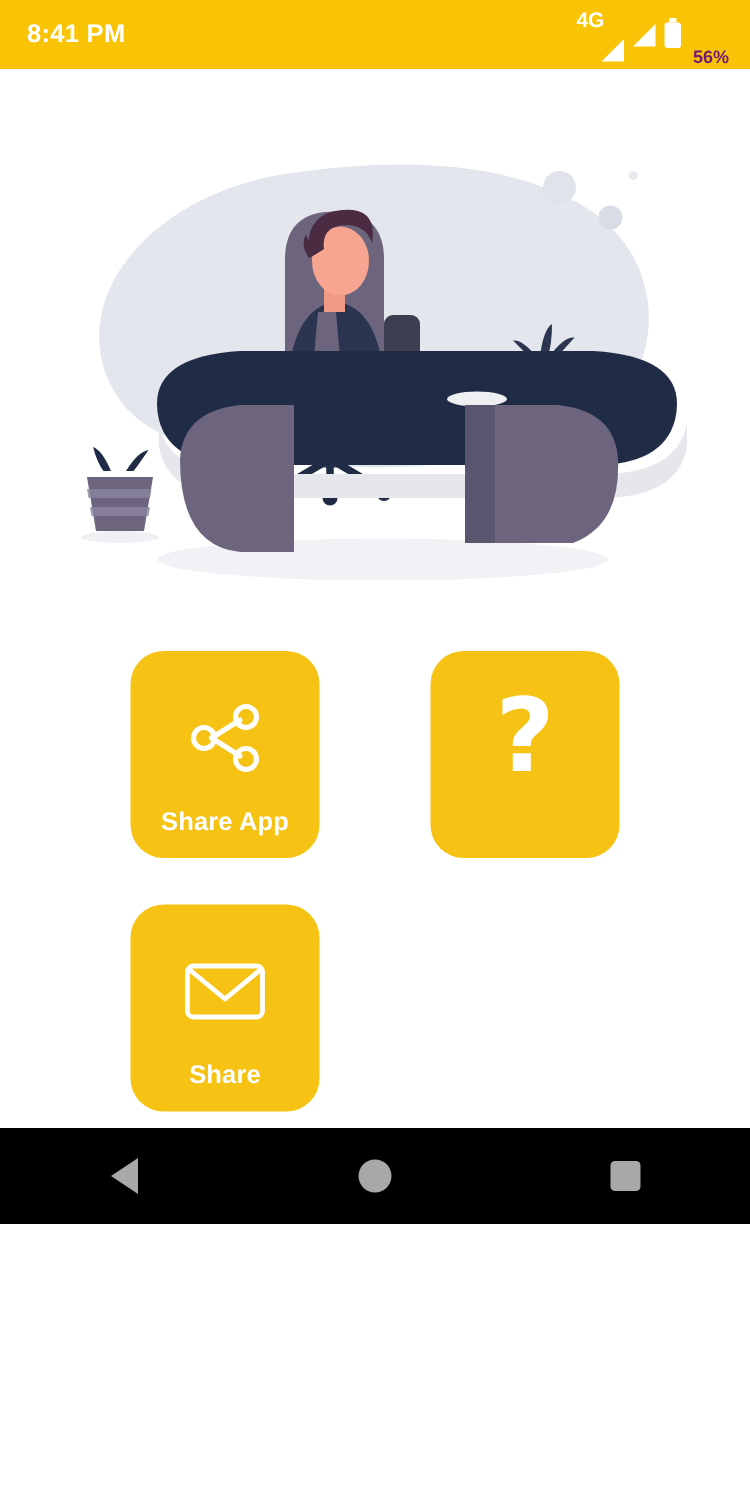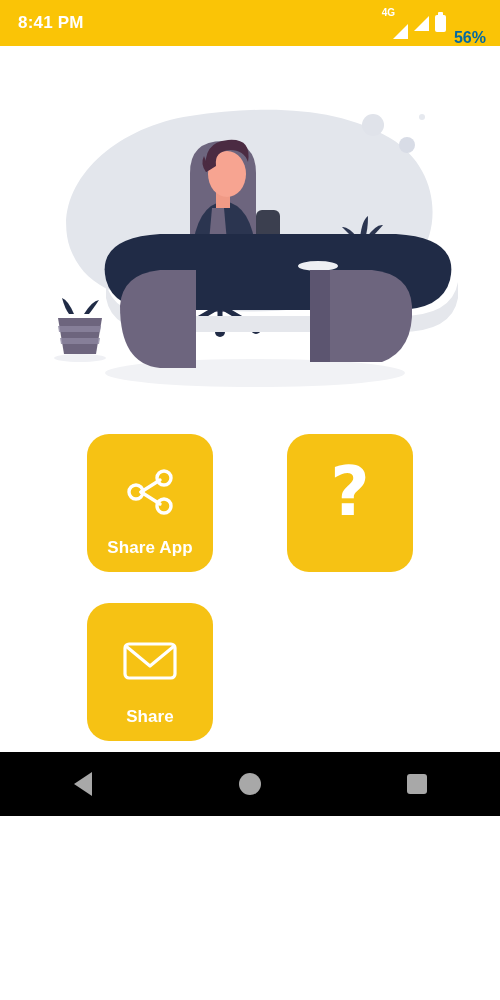--- a/index.html
+++ b/index.html
@@ -45,21 +45,21 @@
     align-items: center;
     gap: 6px;
   }
   .sig-group {
     display: flex;
     align-items: flex-end;
     position: relative;
   }
   .net-label {
     color: #ffffff;
-    font-size: 10px;
+    font-size: 14px;
     font-weight: bold;
     line-height: 1;
     margin-right: -2px;
     margin-bottom: 21px;
   }
   .tri {
     width: 0;
     height: 0;
     border-style: solid;
     border-width: 0 0 15px 15px;
@@ -76,22 +76,22 @@
     content: "";
     position: absolute;
     top: -3px;
     left: 3px;
     width: 5px;
     height: 3px;
     background: #ffffff;
     border-radius: 1px 1px 0 0;
   }
   .batt-pct {
-    color: #0369a1;
-    font-size: 16px;
+    color: #701a75;
+    font-size: 12px;
     font-weight: bold;
     margin-left: 2px;
     margin-top: 30px;
   }
 
   
   .app-bar {
     height: 70px;
     background: #FAC406;
     display: flex;

